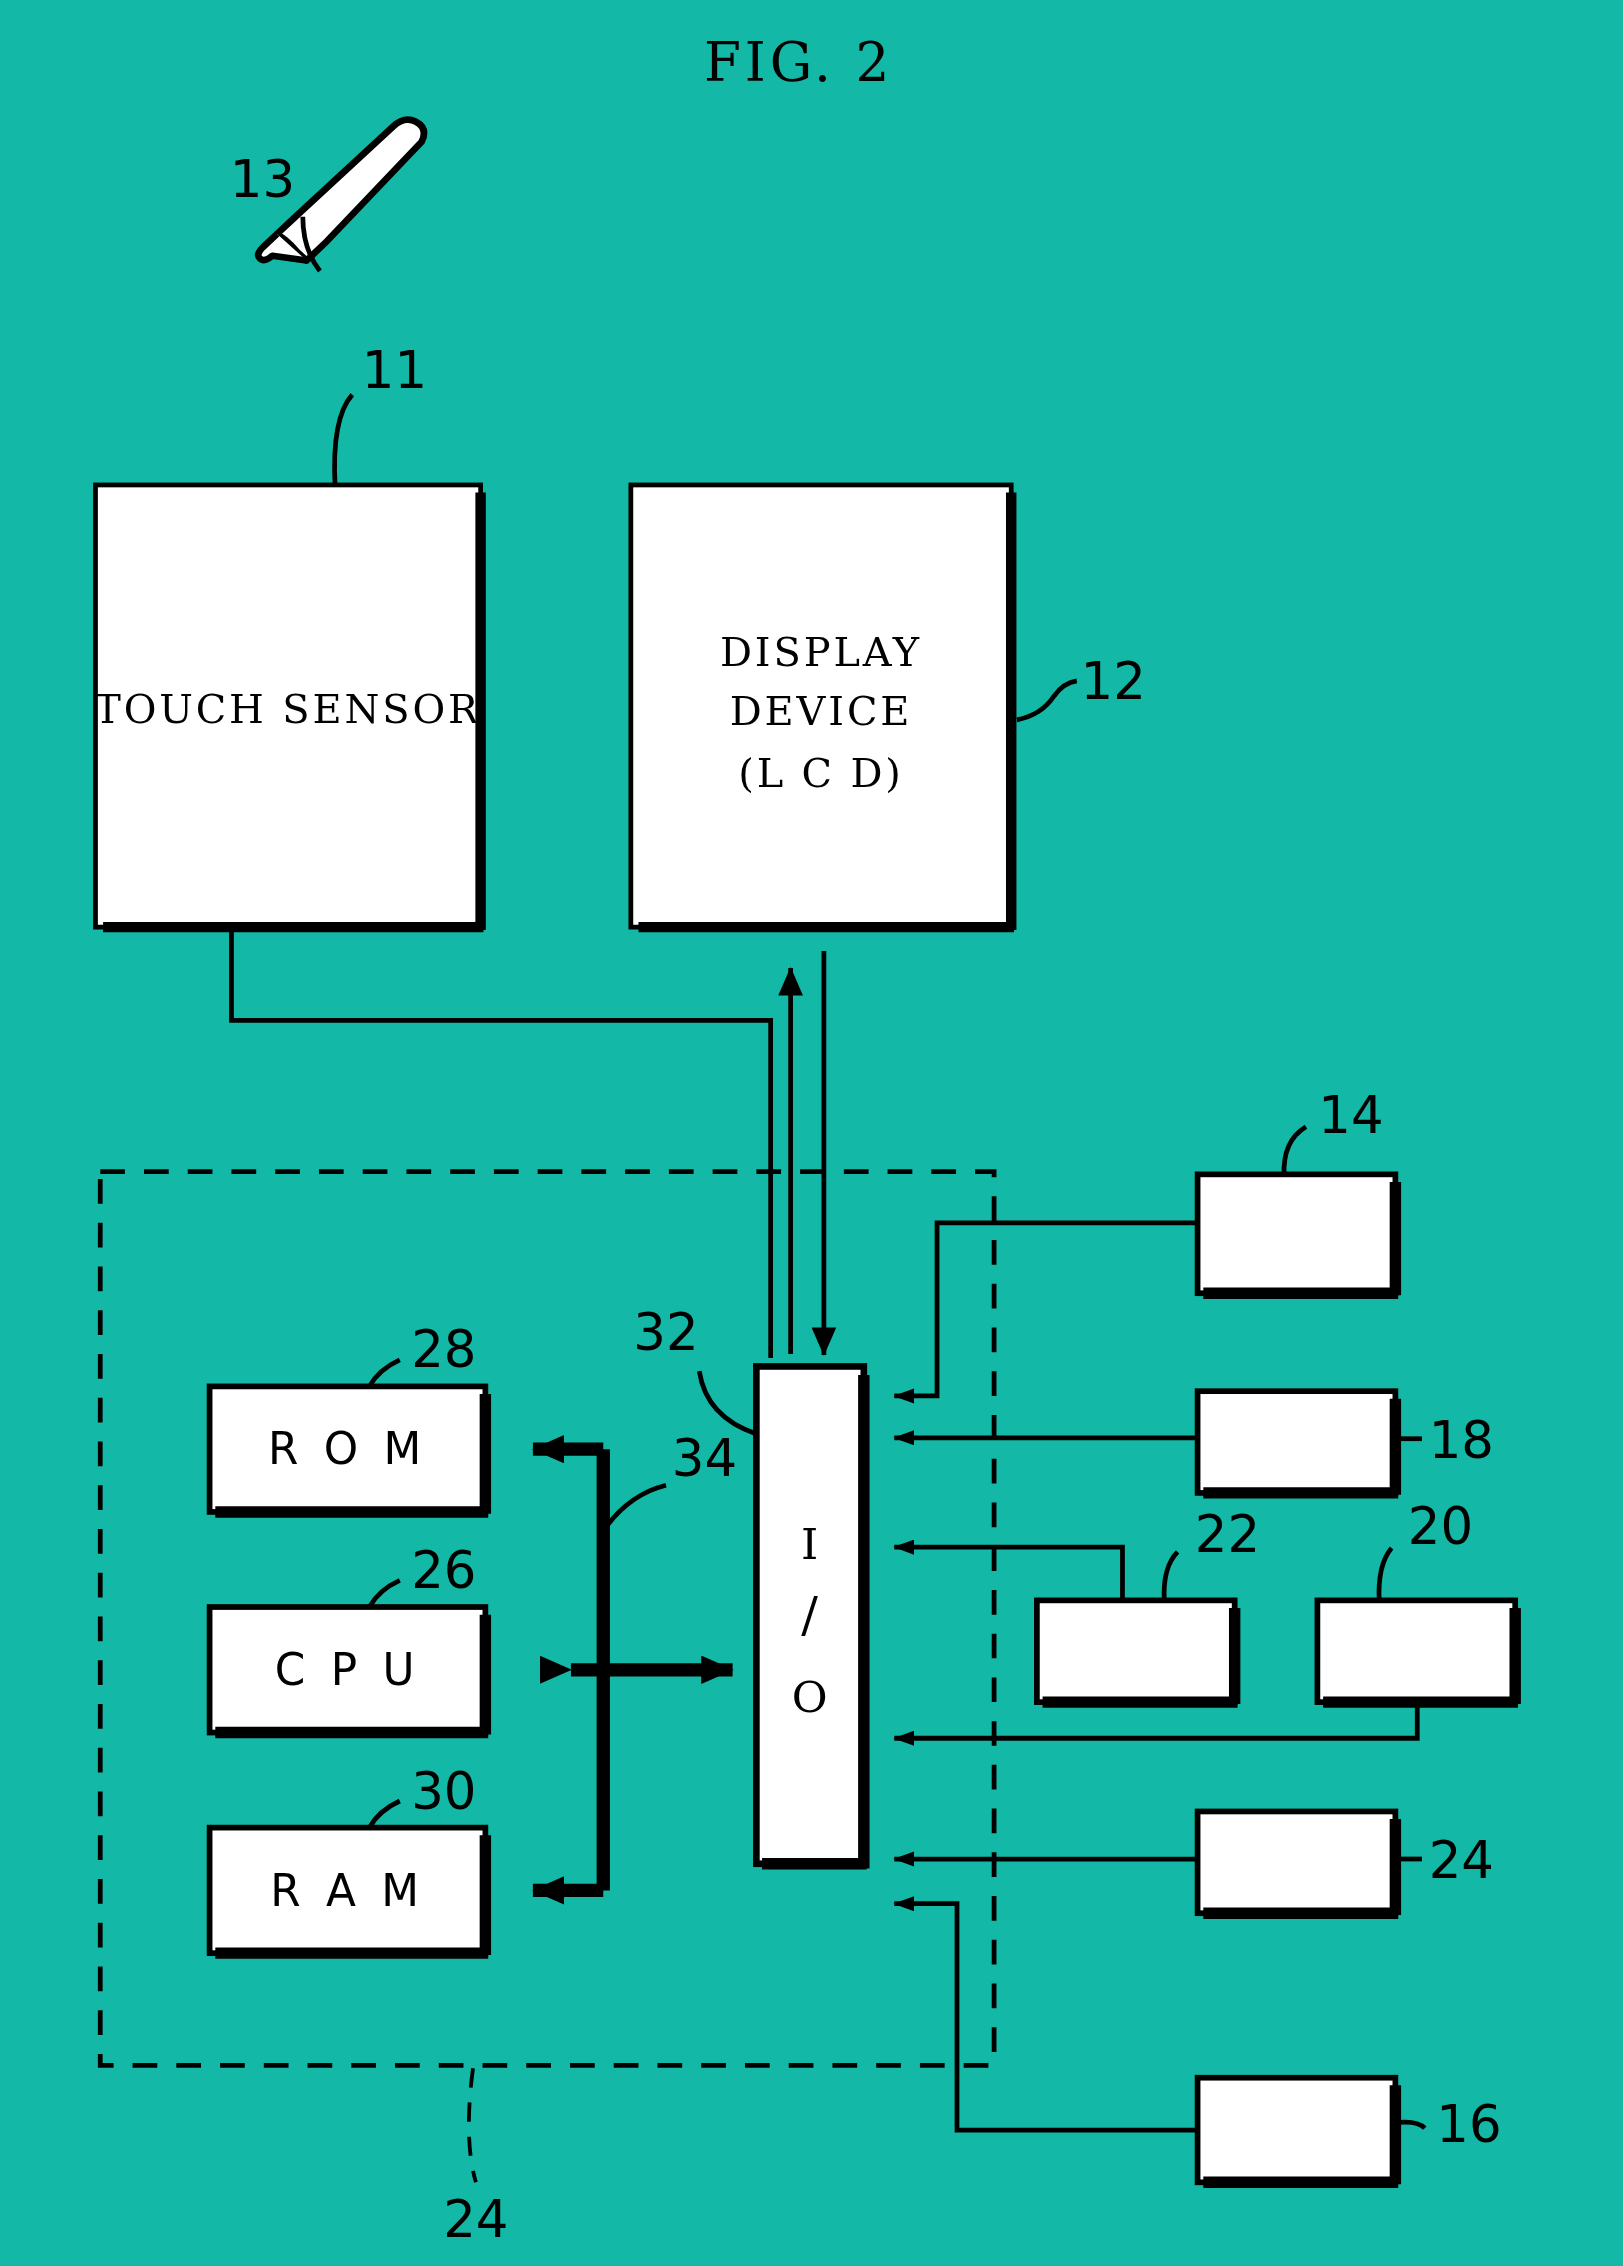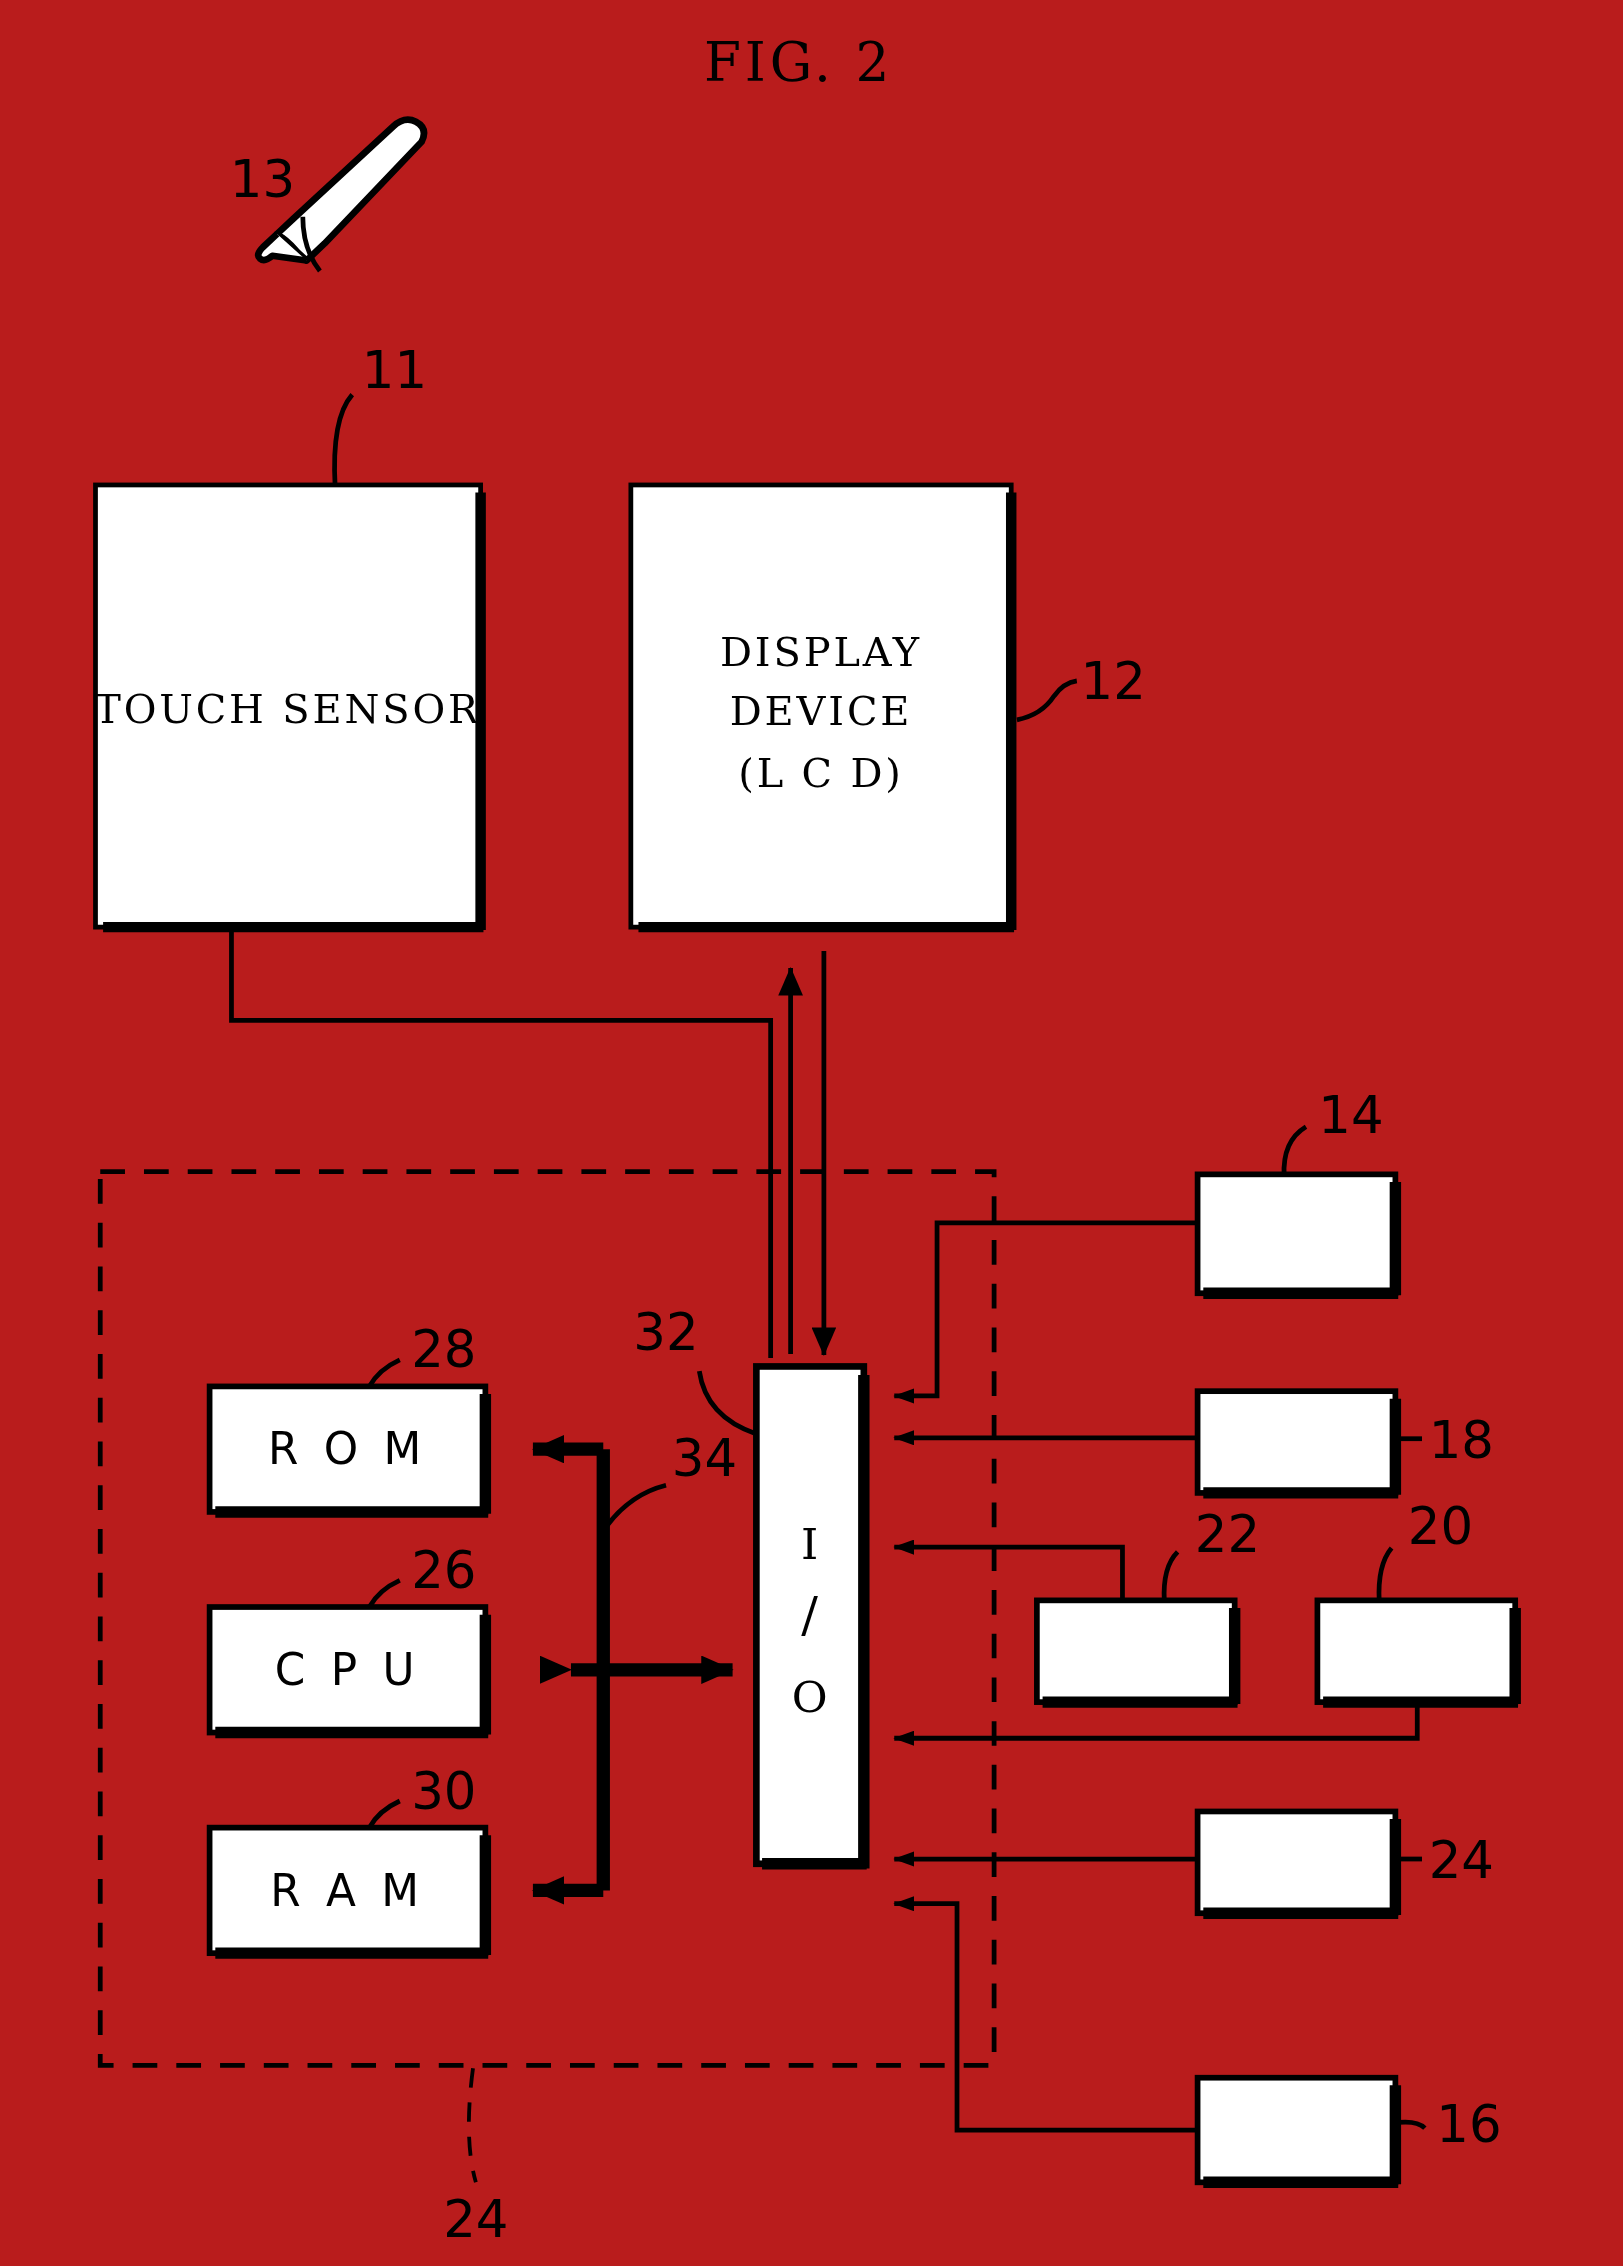--- a/index.html
+++ b/index.html
@@ -1,18 +1,18 @@
 <!DOCTYPE html>
 <html style="font-size:15px"><head>
 <meta charset="utf-8">
 <style>
   html,body{margin:0;padding:0;background:#fff;}
   body{width:1624px;height:2266px;overflow:hidden;
        font-family:"DejaVu Serif", serif;}
-  #fig{position:relative;width:1624px;height:2266px;background:#b91c1c;}
+  #fig{position:relative;width:1624px;height:2266px;background:#14b8a6;}
   svg{display:block;}
 </style>
 </head>
 <body>
 
 <div id="fig">
 <svg width="1624" height="2266" viewBox="0 0 1707 2383">
 
   <defs>
     <marker id="ah-thin" markerWidth="22" markerHeight="16" refX="21" refY="8" orient="auto" markerUnits="userSpaceOnUse">

